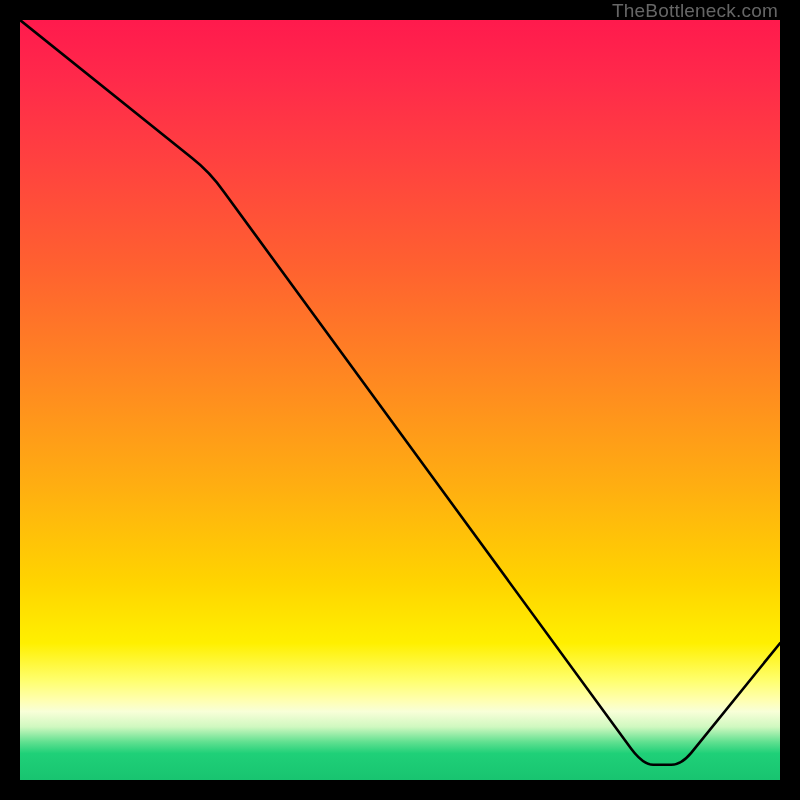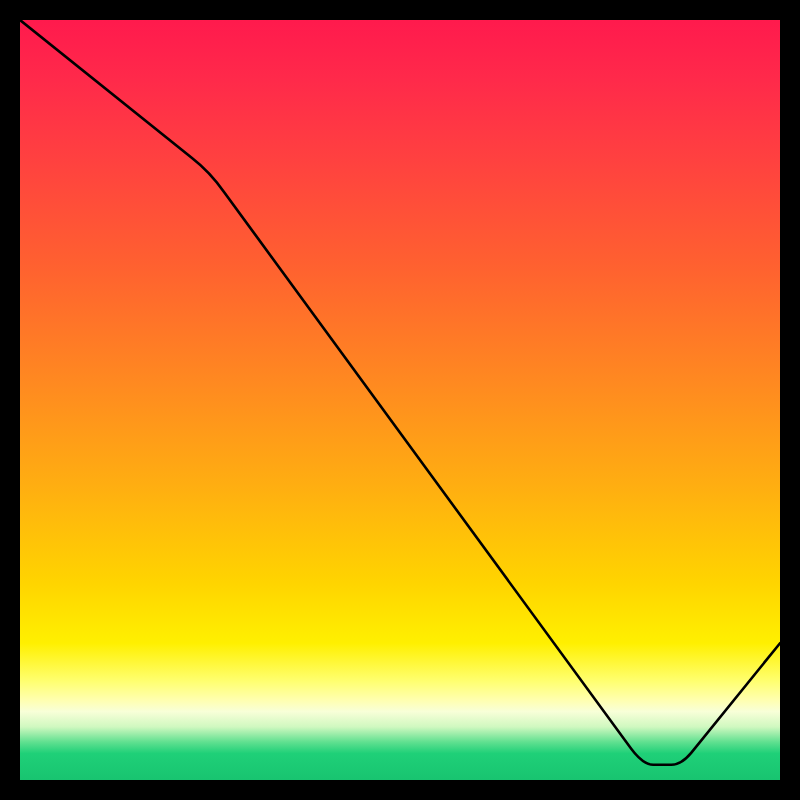--- a/index.html
+++ b/index.html
@@ -72,20 +72,21 @@
     letter-spacing: -0.3px;
     white-space: nowrap;
     user-select: none;
   }
 </style>
 </head>
 <body>
 
 <div class="frame">
 
+  <div class="watermark">TheBottleneck.com</div>
 
   <div class="plot-area">
     <div class="gradient"></div>
 
     <svg class="line-svg" viewBox="0 0 760 760" preserveAspectRatio="none">
       <path id="chart-path" fill="none" stroke="#000000" stroke-width="2.6" stroke-linecap="round" stroke-linejoin="round" d="M 0 0 L 172 138 Q 190 152 204 172 L 611.1999999999999 728.8 Q 623.1999999999999 744.8 633.1999999999999 744.8 L 651.2 744.8 Q 661.2 744.8 671.2 732.8 L 760 623.2"></path>
     </svg>
 
     <div id="marker-label" class="marker-label" style="left: 603.4px; top: 738.8px; color: rgb(208, 48, 48);"></div>
   </div>

